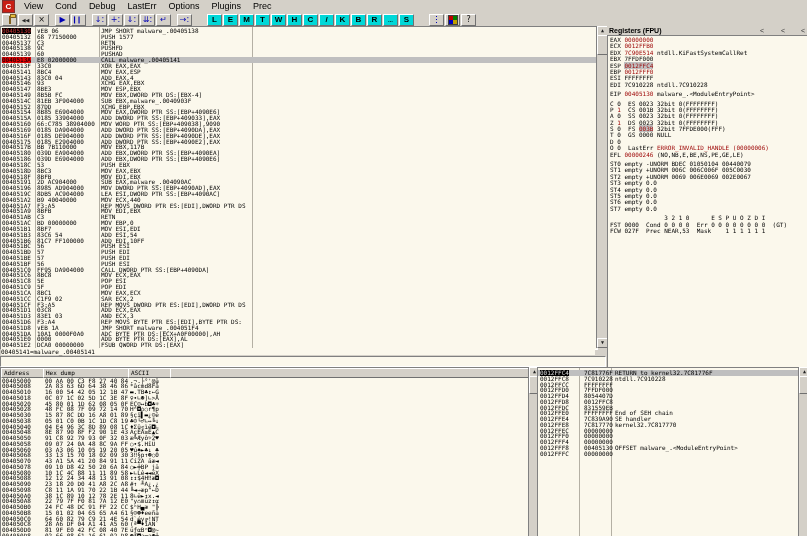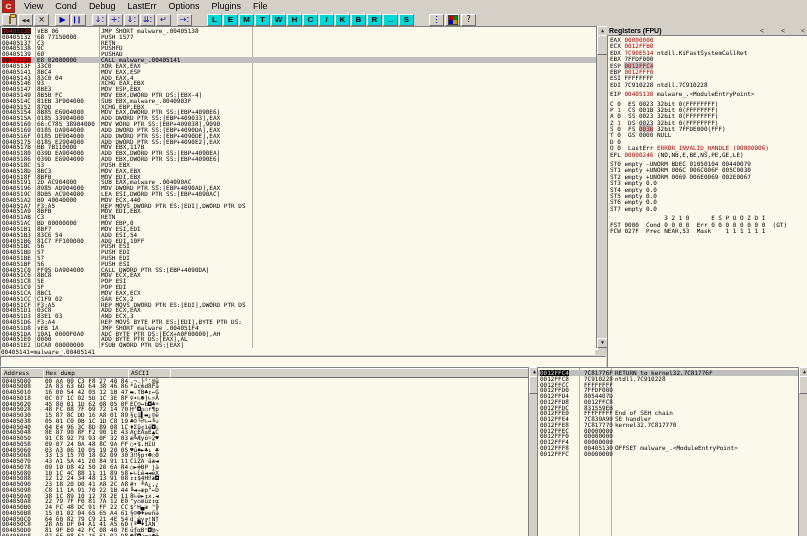--- a/index.html
+++ b/index.html
@@ -57,21 +57,21 @@
 
   <div id="menubar">
     <div id="appicon">C</div>
     <div id="menu-items" style="display: flex;">
         <span class="menu-item">View</span>
         <span class="menu-item">Cond</span>
         <span class="menu-item">Debug</span>
         <span class="menu-item">LastErr</span>
         <span class="menu-item">Options</span>
         <span class="menu-item">Plugins</span>
-        <span class="menu-item">File</span>
+        <span class="menu-item">Prec</span>
       </div>
   </div>
 
   <div id="toolbar">
       <button class="tbtn">
         <span class="folder-glyph"></span>
       </button>
       <button class="tbtn">
         <span style="color: rgb(40, 40, 40); font-size: 5px;">◀◀</span>
       </button>

